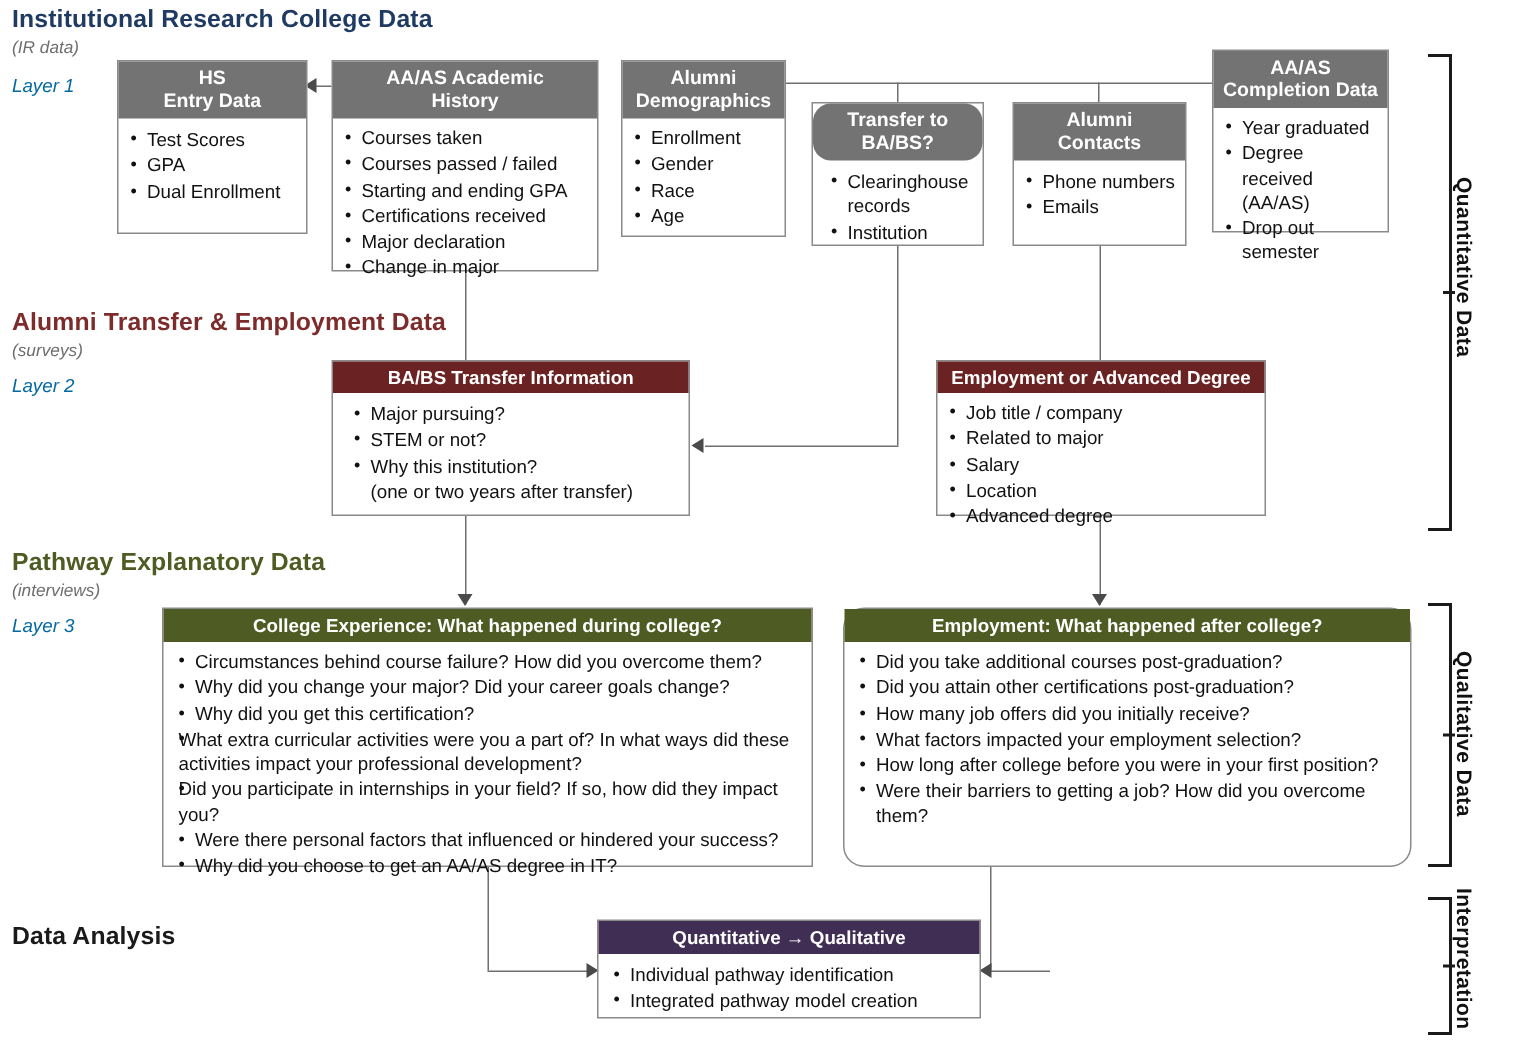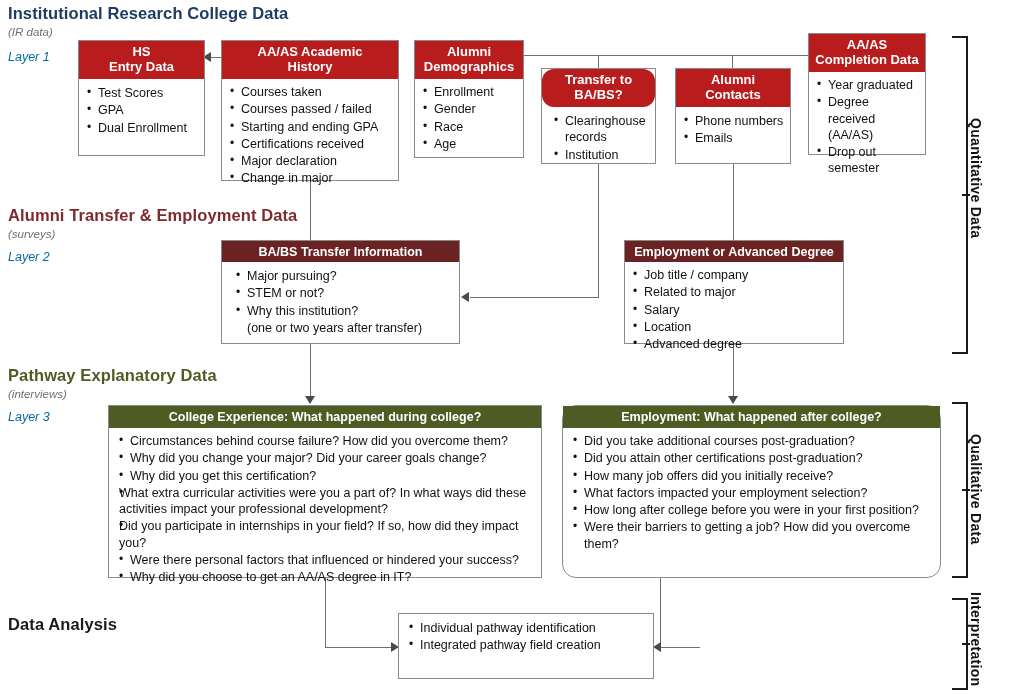--- a/index.html
+++ b/index.html
@@ -15,21 +15,21 @@
   .box{position:absolute;box-sizing:border-box;border:1px solid #8a8a8a;background:#ffffff;}
   .box-hd{box-sizing:border-box;color:#ffffff;font-weight:bold;text-align:center;
           display:flex;align-items:center;justify-content:center;line-height:1.12;}
   .box-bd{box-sizing:border-box;padding:4px 6px 4px 8px;}
   .box-bd ul{margin:0;padding:0;list-style:none;}
   .box-bd li{position:relative;padding-left:11px;margin:0 0 1px 0;line-height:1.3;color:#111;}
   .box-bd li:before{content:"\2022";position:absolute;left:0;top:-1px;font-size:12px;line-height:1.35;}
   .box-bd li.nobullet{padding-left:11px;}
   .box-bd li.nobullet:before{content:"";}
 
-  .hd-navy{background:#b91c1c;}
+  .hd-navy{background:#737373;}
   .hd-maroon{background:#6b2222;}
   .hd-olive{background:#4e5c23;}
   .hd-purple{background:#402e55;}
 
   
   .ln{position:absolute;background:#6f6f6f;}
   .lnh{height:1px;}
   .lnv{width:1px;}
   .arw{position:absolute;width:0;height:0;}
   .arw-l{border-top:5px solid transparent;border-bottom:5px solid transparent;border-right:8px solid #4a4a4a;}
@@ -226,24 +226,25 @@
         <li>Did you attain  other certifications post-graduation?</li>
         <li>How many job offers did you initially  receive?</li>
         <li>What factors impacted your employment selection?</li>
         <li>How long after college before you were in your first position?</li>
         <li>Were their barriers to getting a job? How did you overcome them?</li>
       </ul>
     </div>
   </div>
 
   <div class="box" style="left:398px;top:613px;width:256px;height:66px;">
+    <div class="box-hd hd-purple" style="height:22px;font-size:12.5px;">Quantitative → Qualitative</div>
     <div class="box-bd" style="font-size:12.5px;padding-top:6px;padding-left:10px;">
       <ul>
         <li>Individual pathway identification</li>
-        <li>Integrated pathway field creation</li>
+        <li>Integrated pathway model creation</li>
       </ul>
     </div>
   </div>
 
   <div class="brk" style="left:952px;top:36px;height:318px;"></div>
   <div class="brk-tick" style="left:962px;top:194px;"></div>
   <div class="brk-lbl" style="left:968px;top:118px;">Quantitative Data</div>
 
   <div class="brk" style="left:952px;top:402px;height:176px;"></div>
   <div class="brk-tick" style="left:962px;top:489px;"></div>

